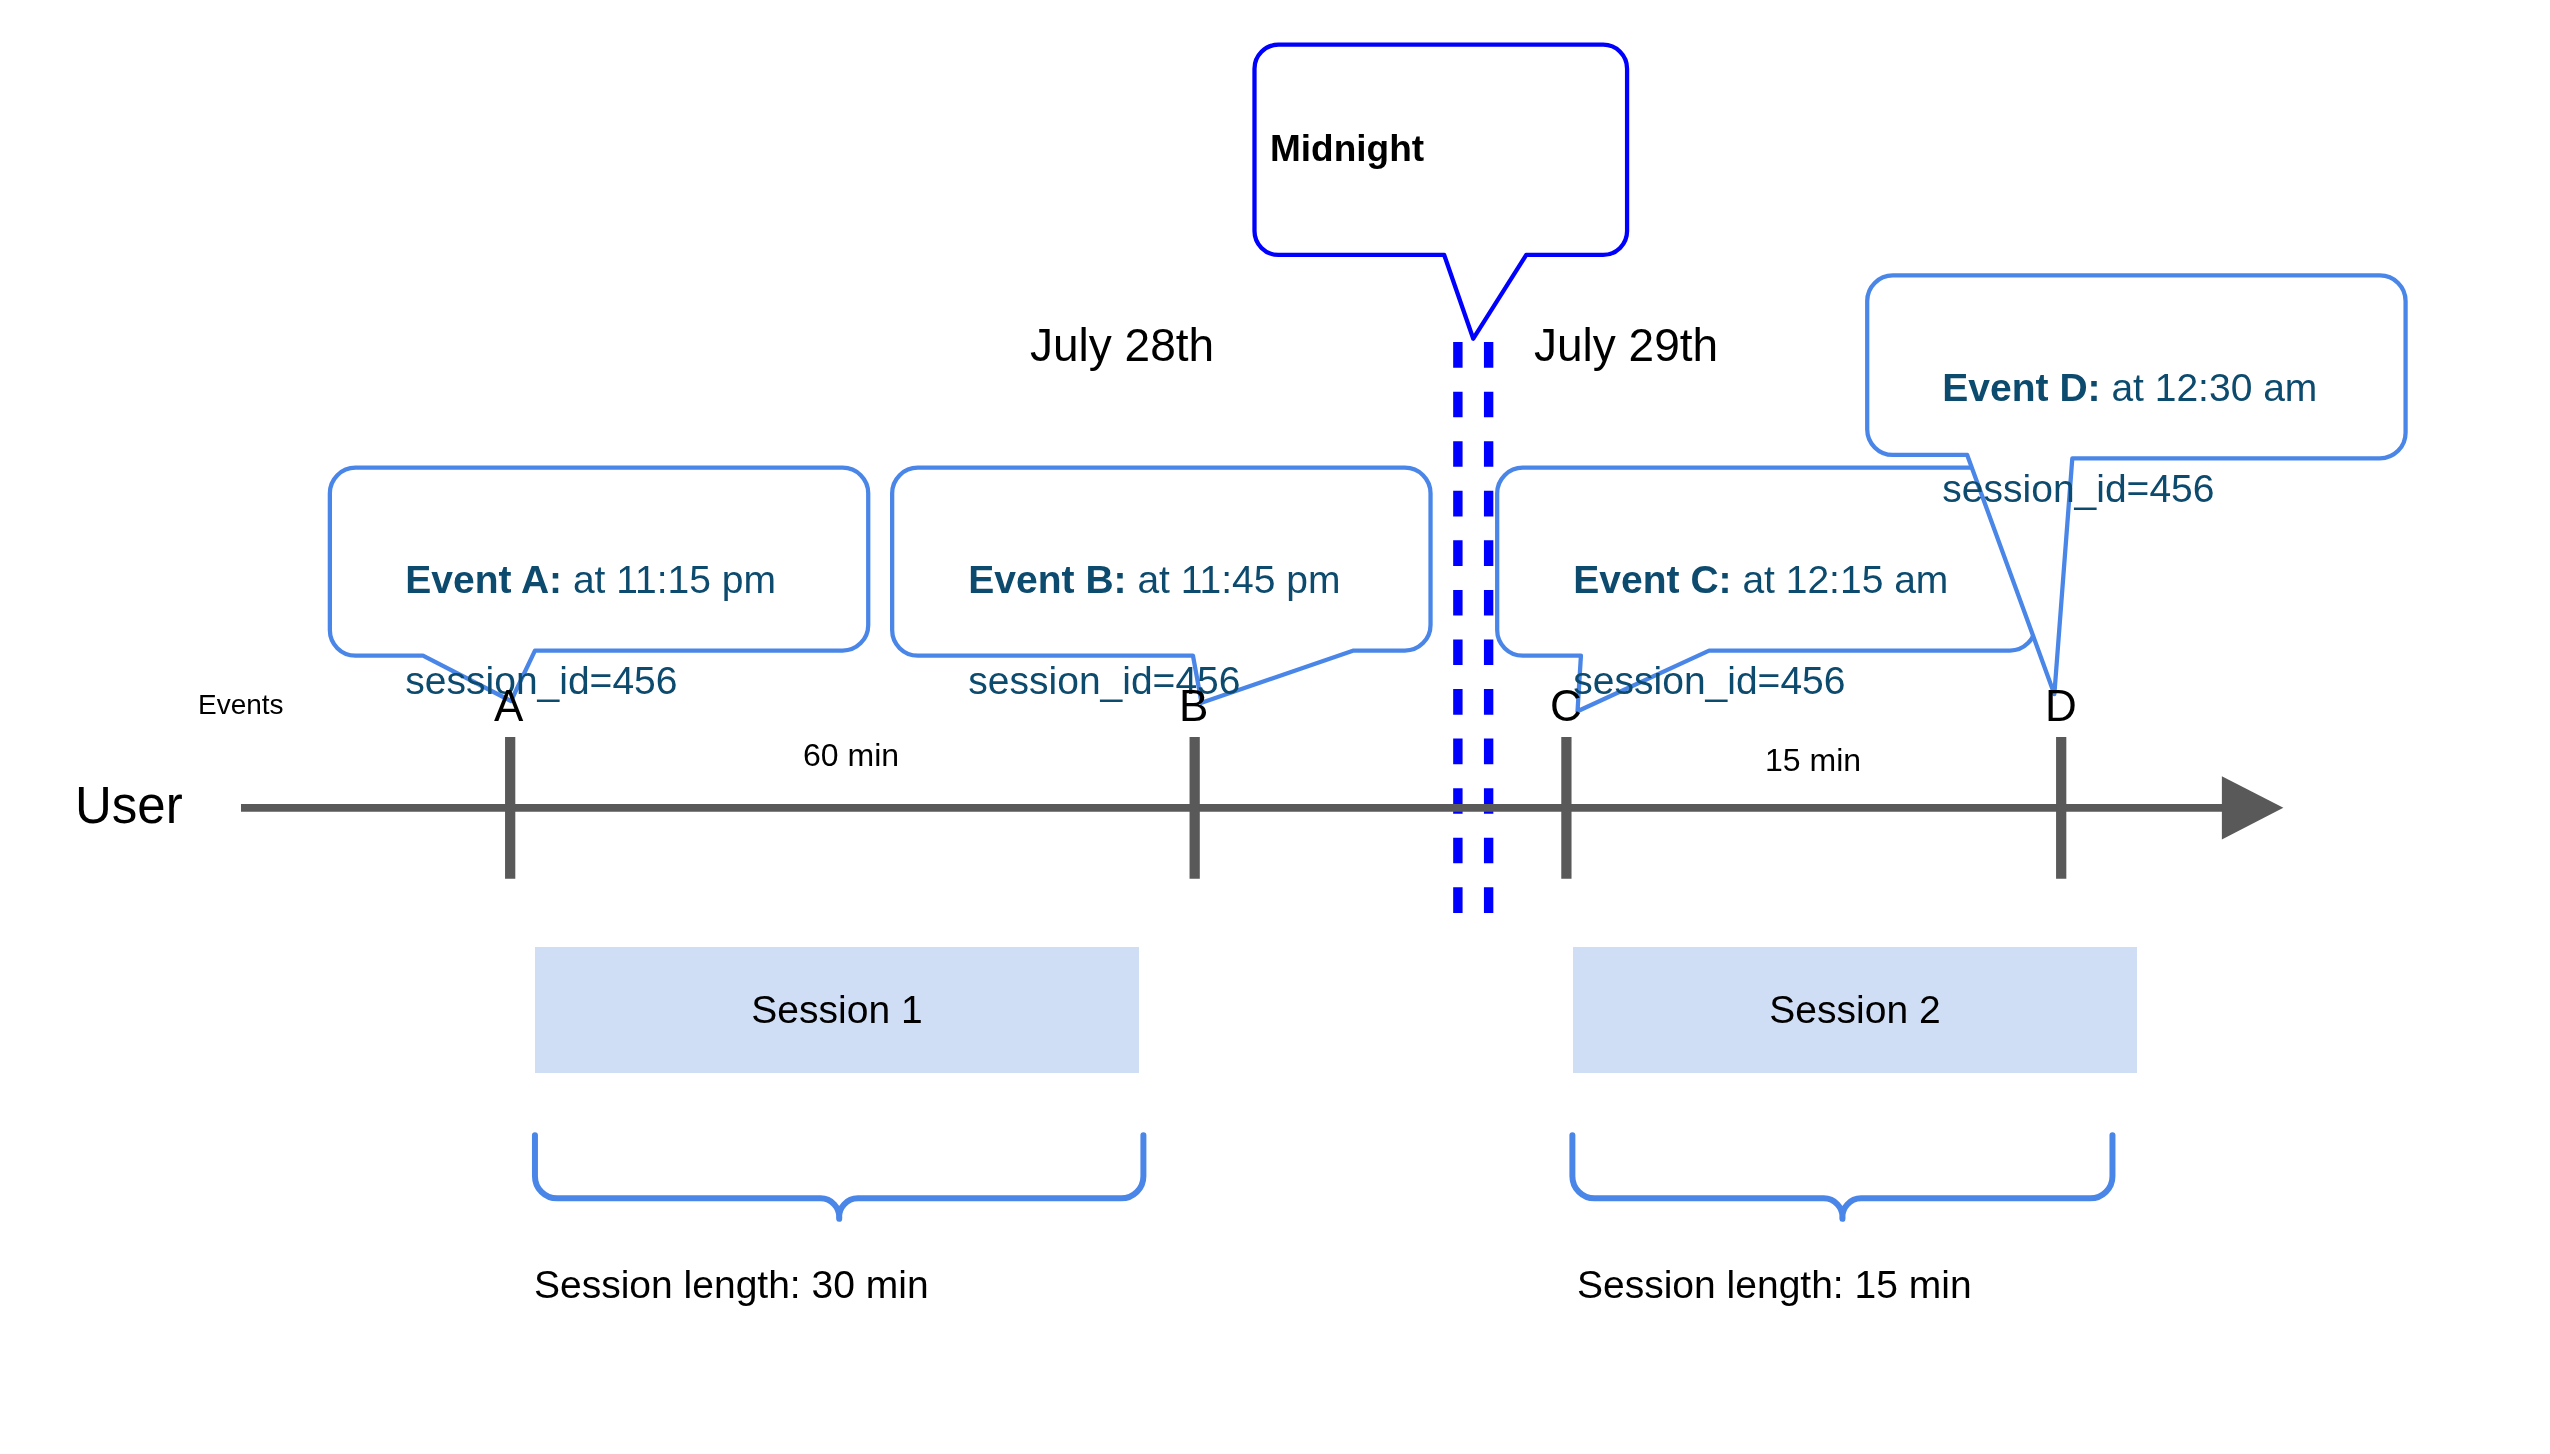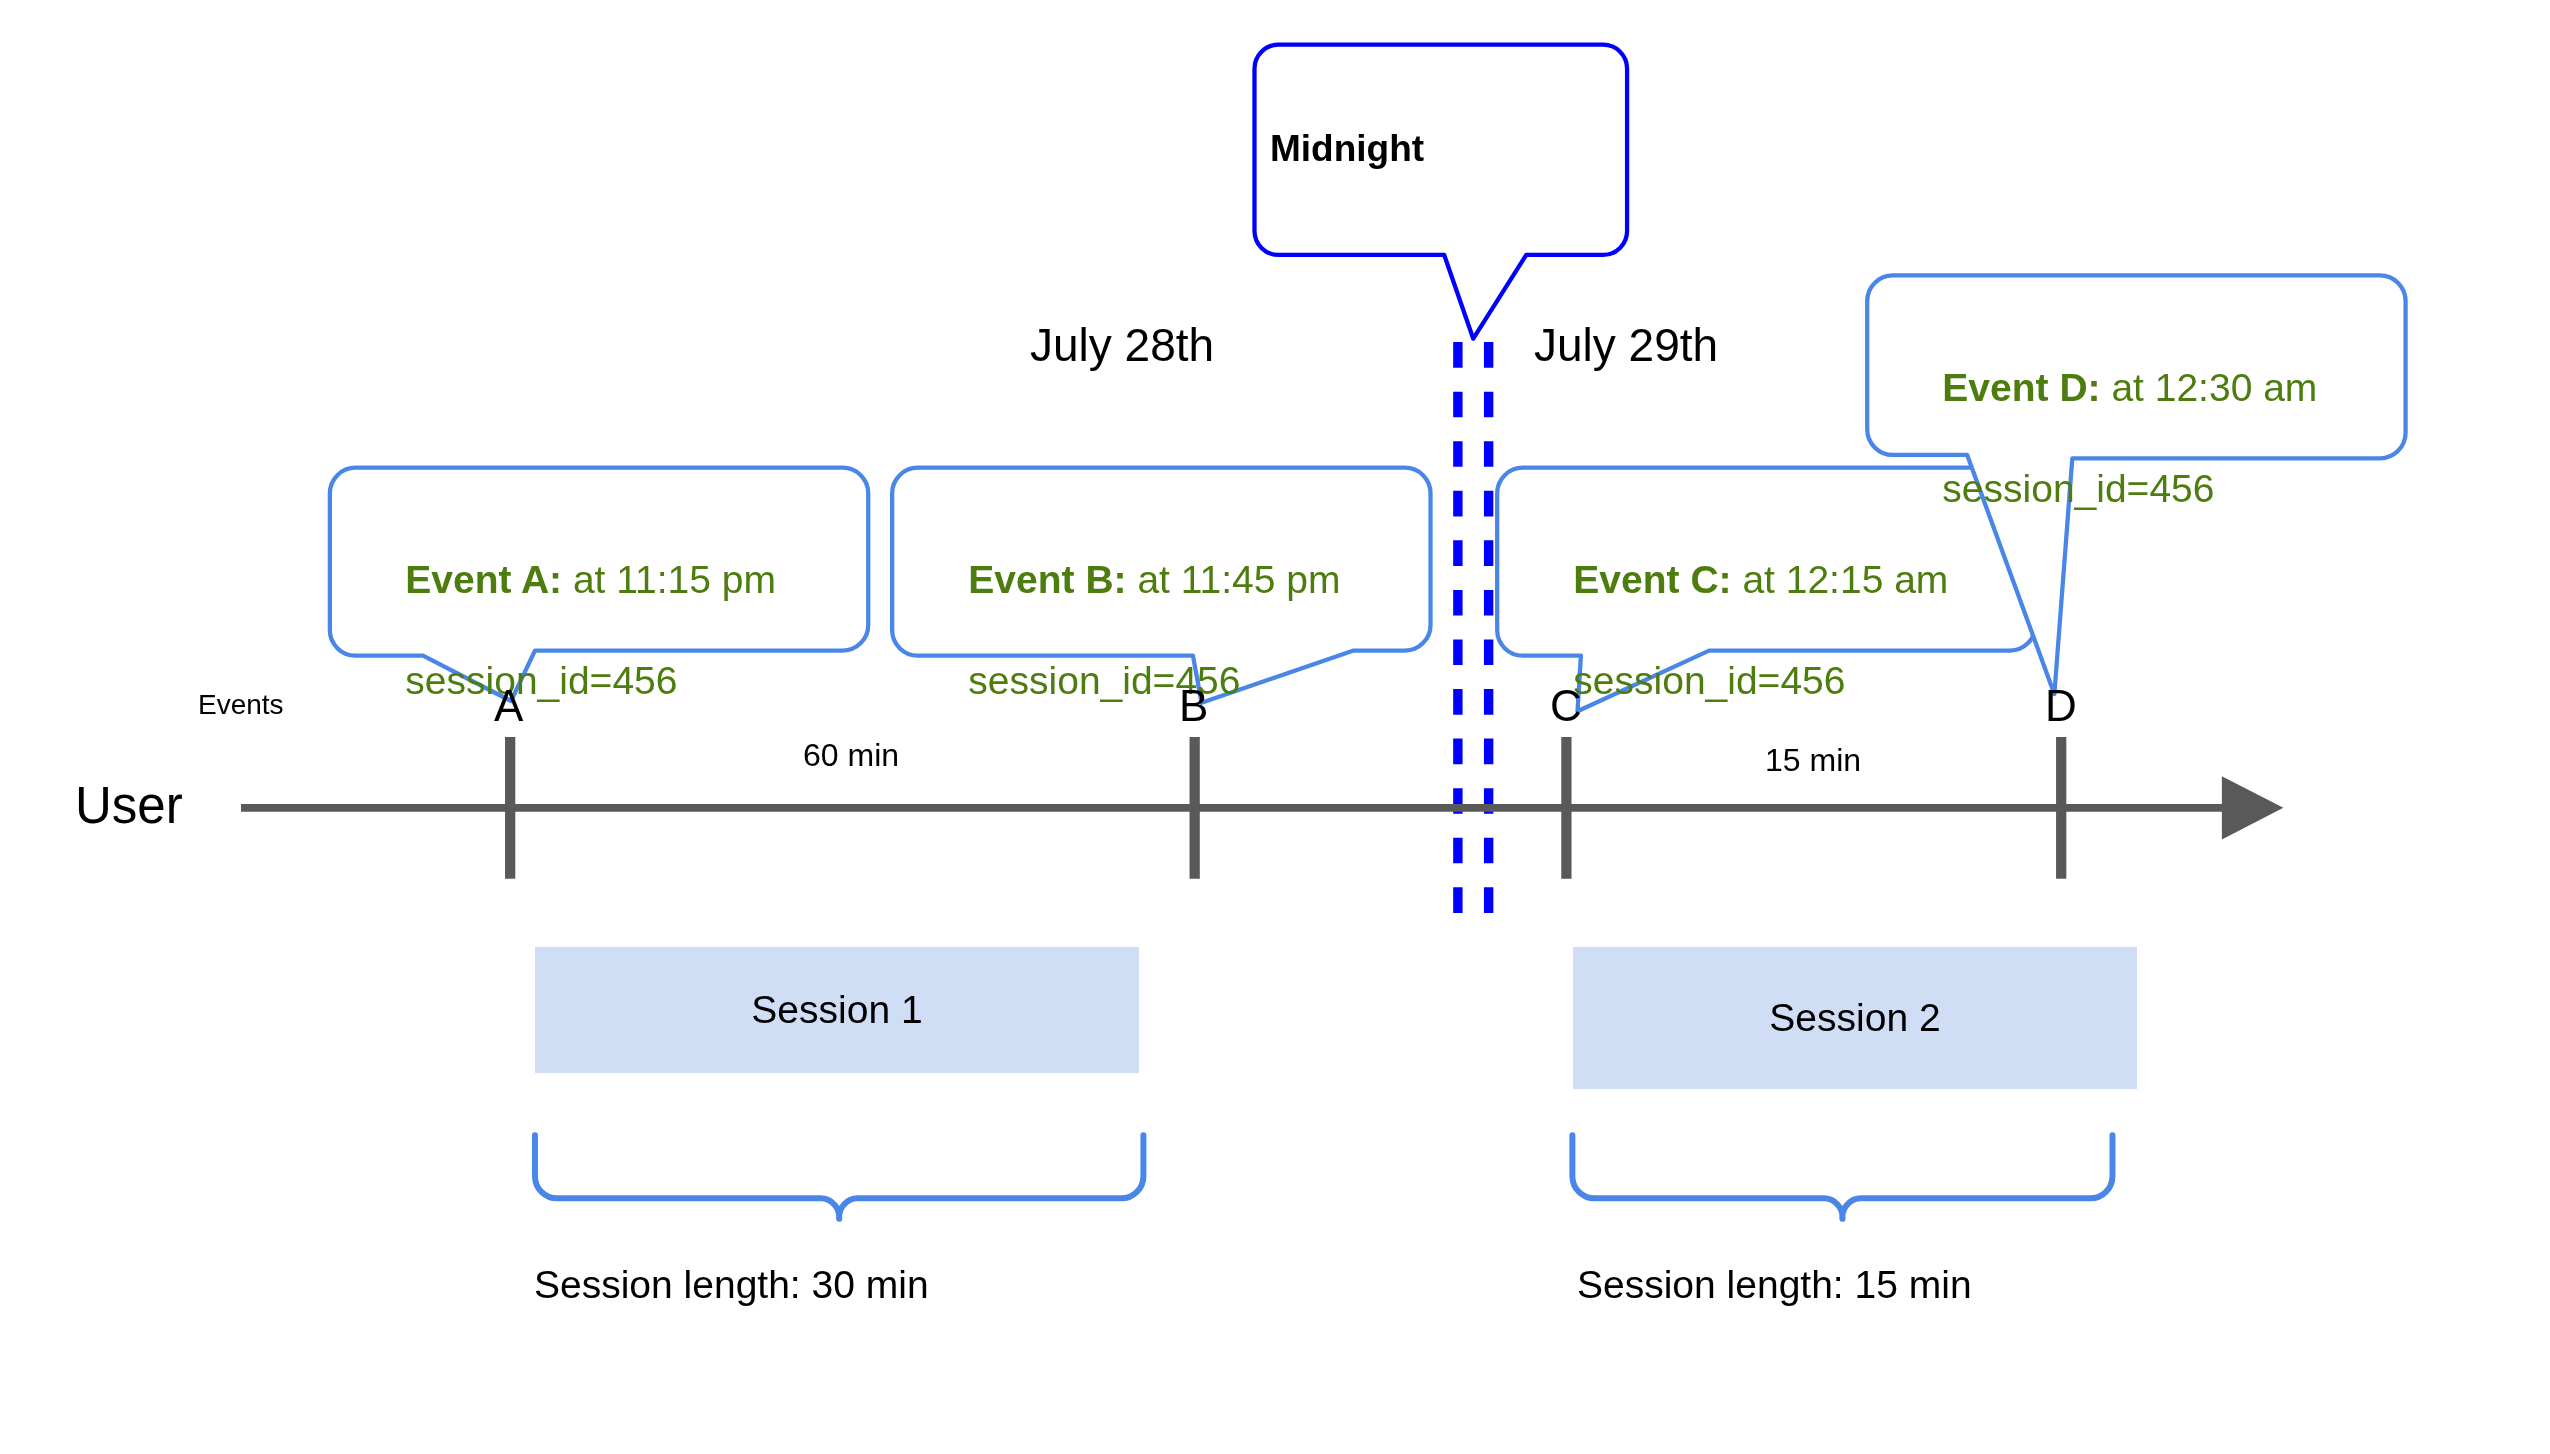--- a/index.html
+++ b/index.html
@@ -28,21 +28,21 @@
     position: absolute;
     white-space: pre;
     line-height: 1.18;
     color: #000;
   }
   .callout-text {
     position: absolute;
     white-space: pre;
     line-height: 1.30;
     font-size: 39px;
-    color: #4d7c0f;
+    color: #0c4a6e;
   }
   .callout-text b { font-weight: bold; }
   .midnight-text {
     position: absolute;
     font-size: 37px;
     font-weight: bold;
     white-space: pre;
   }
   .daylabel { font-size: 46px; text-align: right; }
   .axis-name-user { font-size: 51px; }
@@ -219,21 +219,21 @@
   <div class="lbl marker-letter" style="left:1179px; top:680px;">B</div>
   <div class="lbl marker-letter" style="left:1550px; top:680px;">C</div>
   <div class="lbl marker-letter" style="left:2045px; top:680px;">D</div>
 
   <div class="lbl gap-label" style="left:803px; top:737px;">60 min</div>
   <div class="lbl gap-label" style="left:1765px; top:742px;">15 min</div>
 
   <div class="session-box" style="left:535px; top:947px; width:604px; height:126px;">
     <span>Session 1</span>
   </div>
-  <div class="session-box" style="left:1573px; top:947px; width:564px; height:142px;">
+  <div class="session-box" style="left:1573px; top:947px; width:564px; height:126px;">
     <span>Session 2</span>
   </div>
 
   <div class="session-length" style="left:534px; top:1263px;">Session length: 30 min</div>
   <div class="session-length" style="left:1577px; top:1263px;">Session length: 15 min</div>
 
 </div>
 
 
 </body></html>

